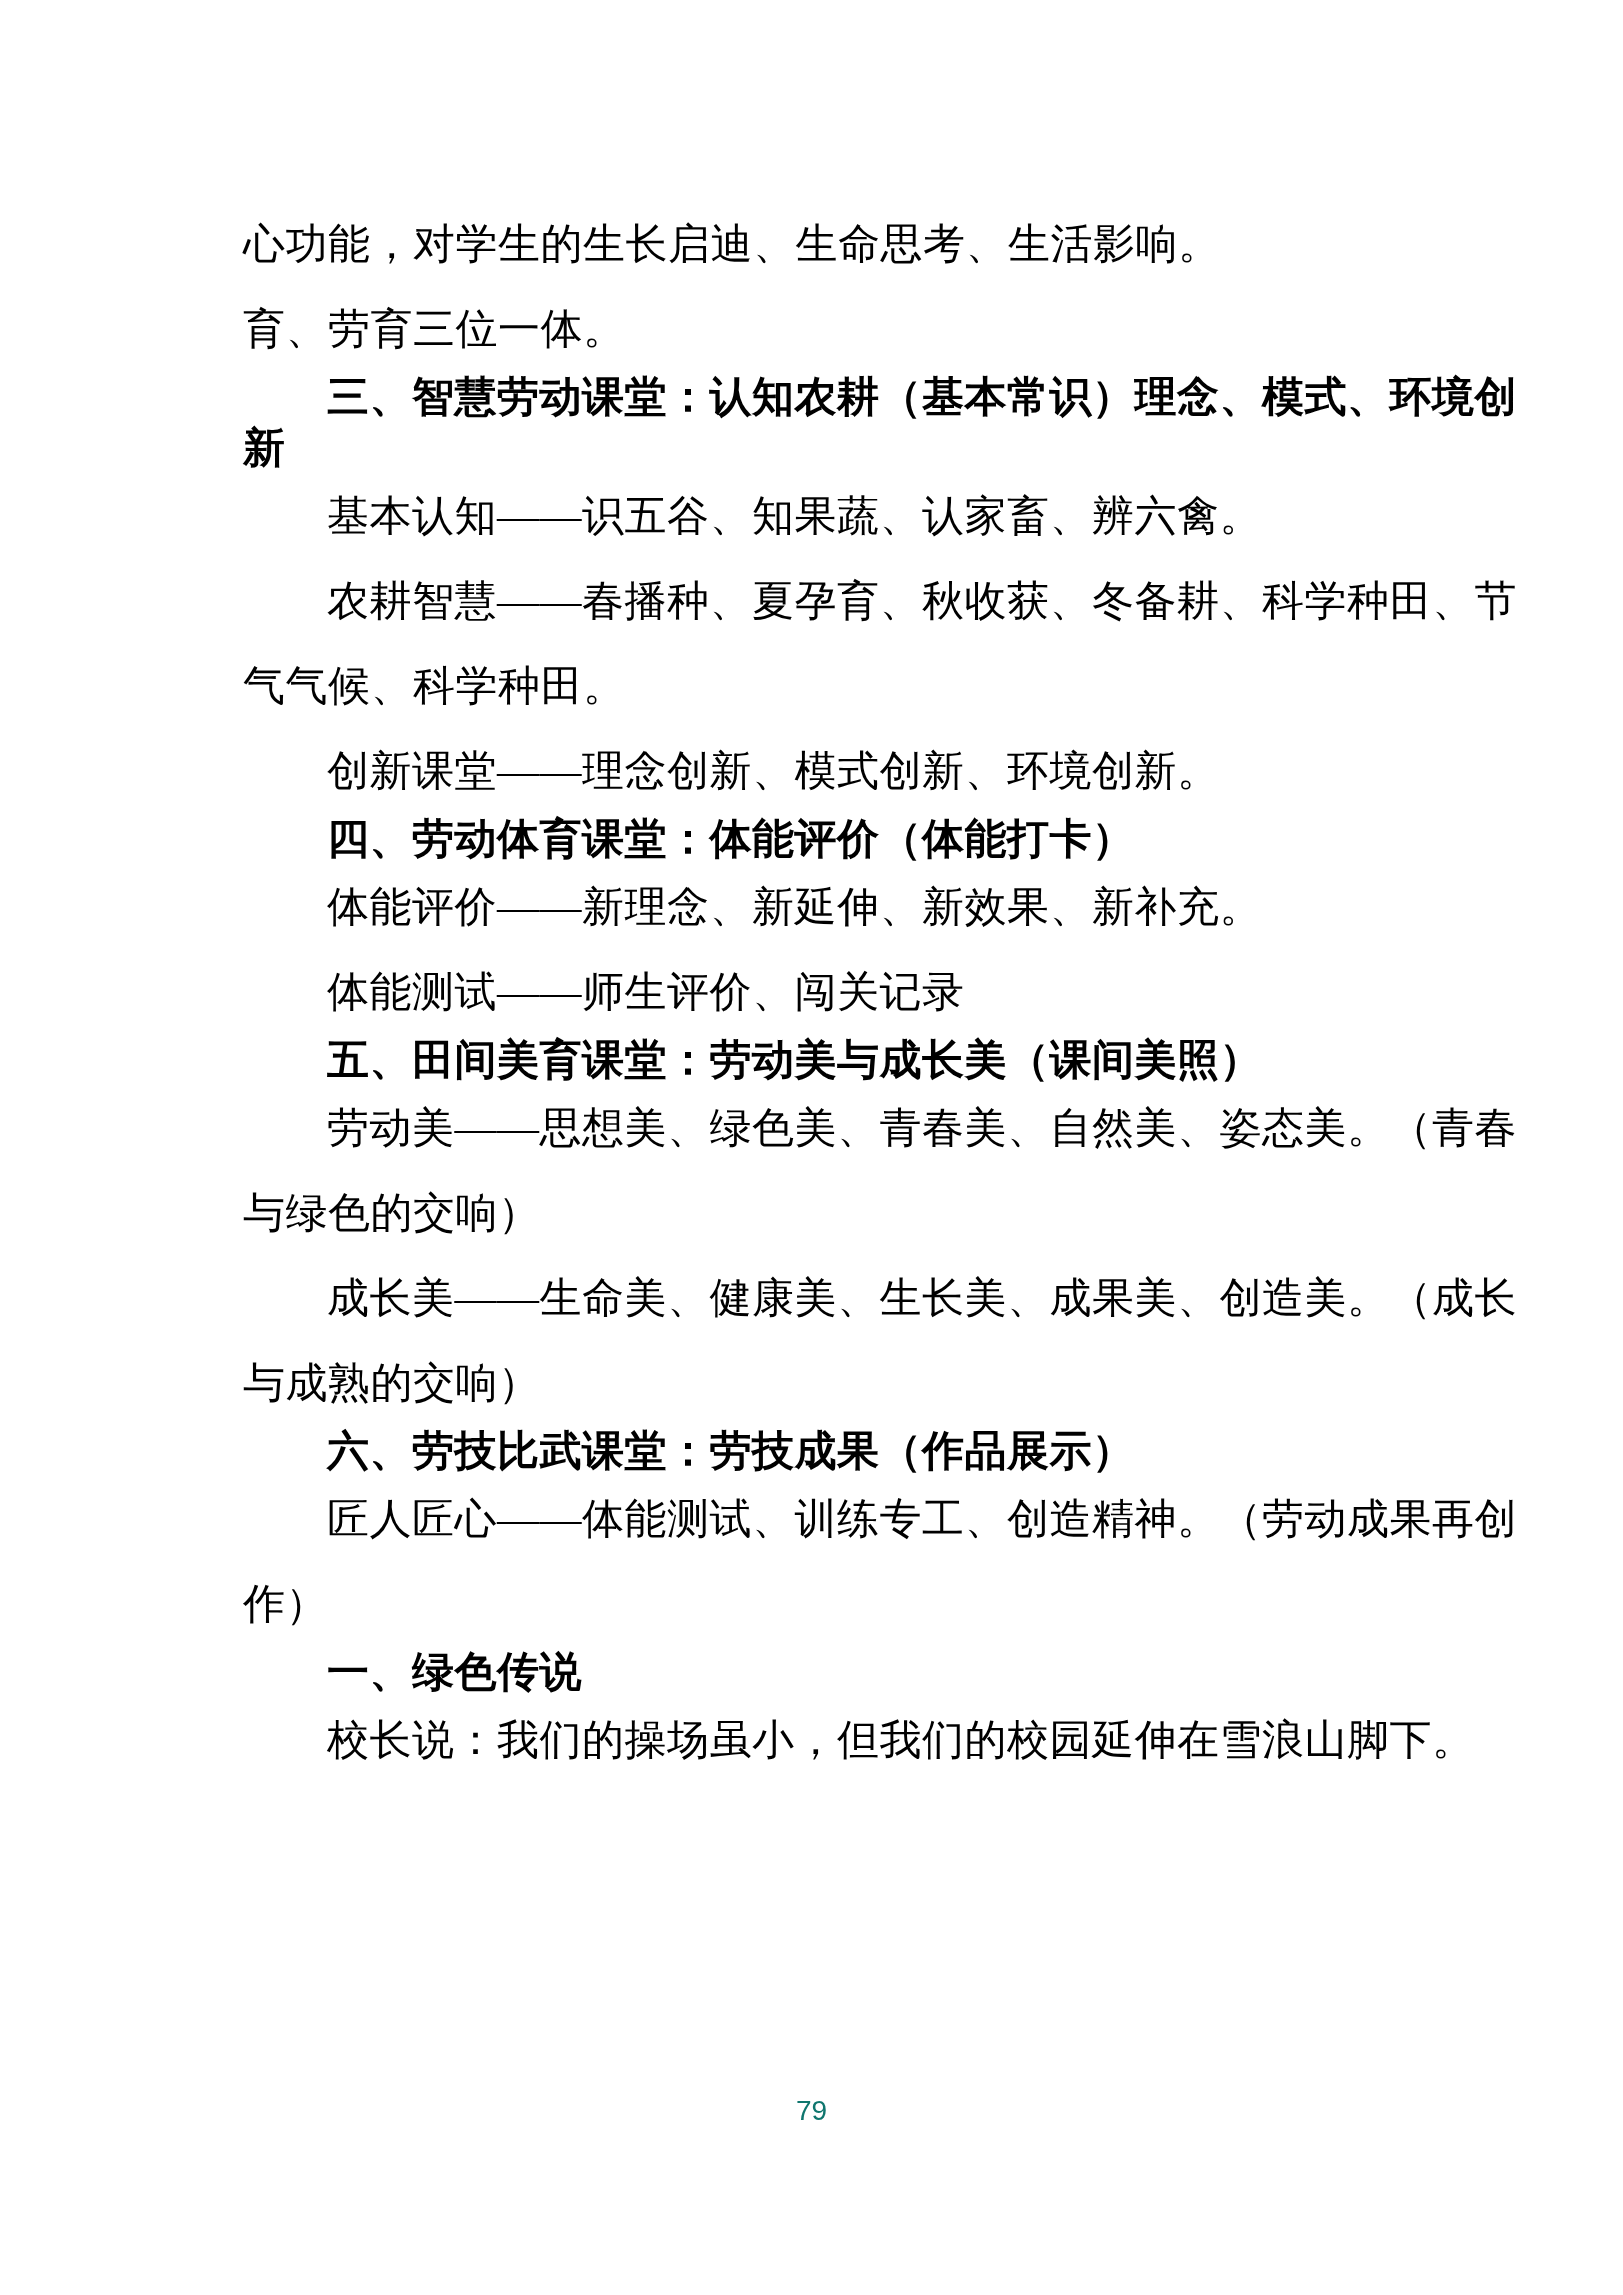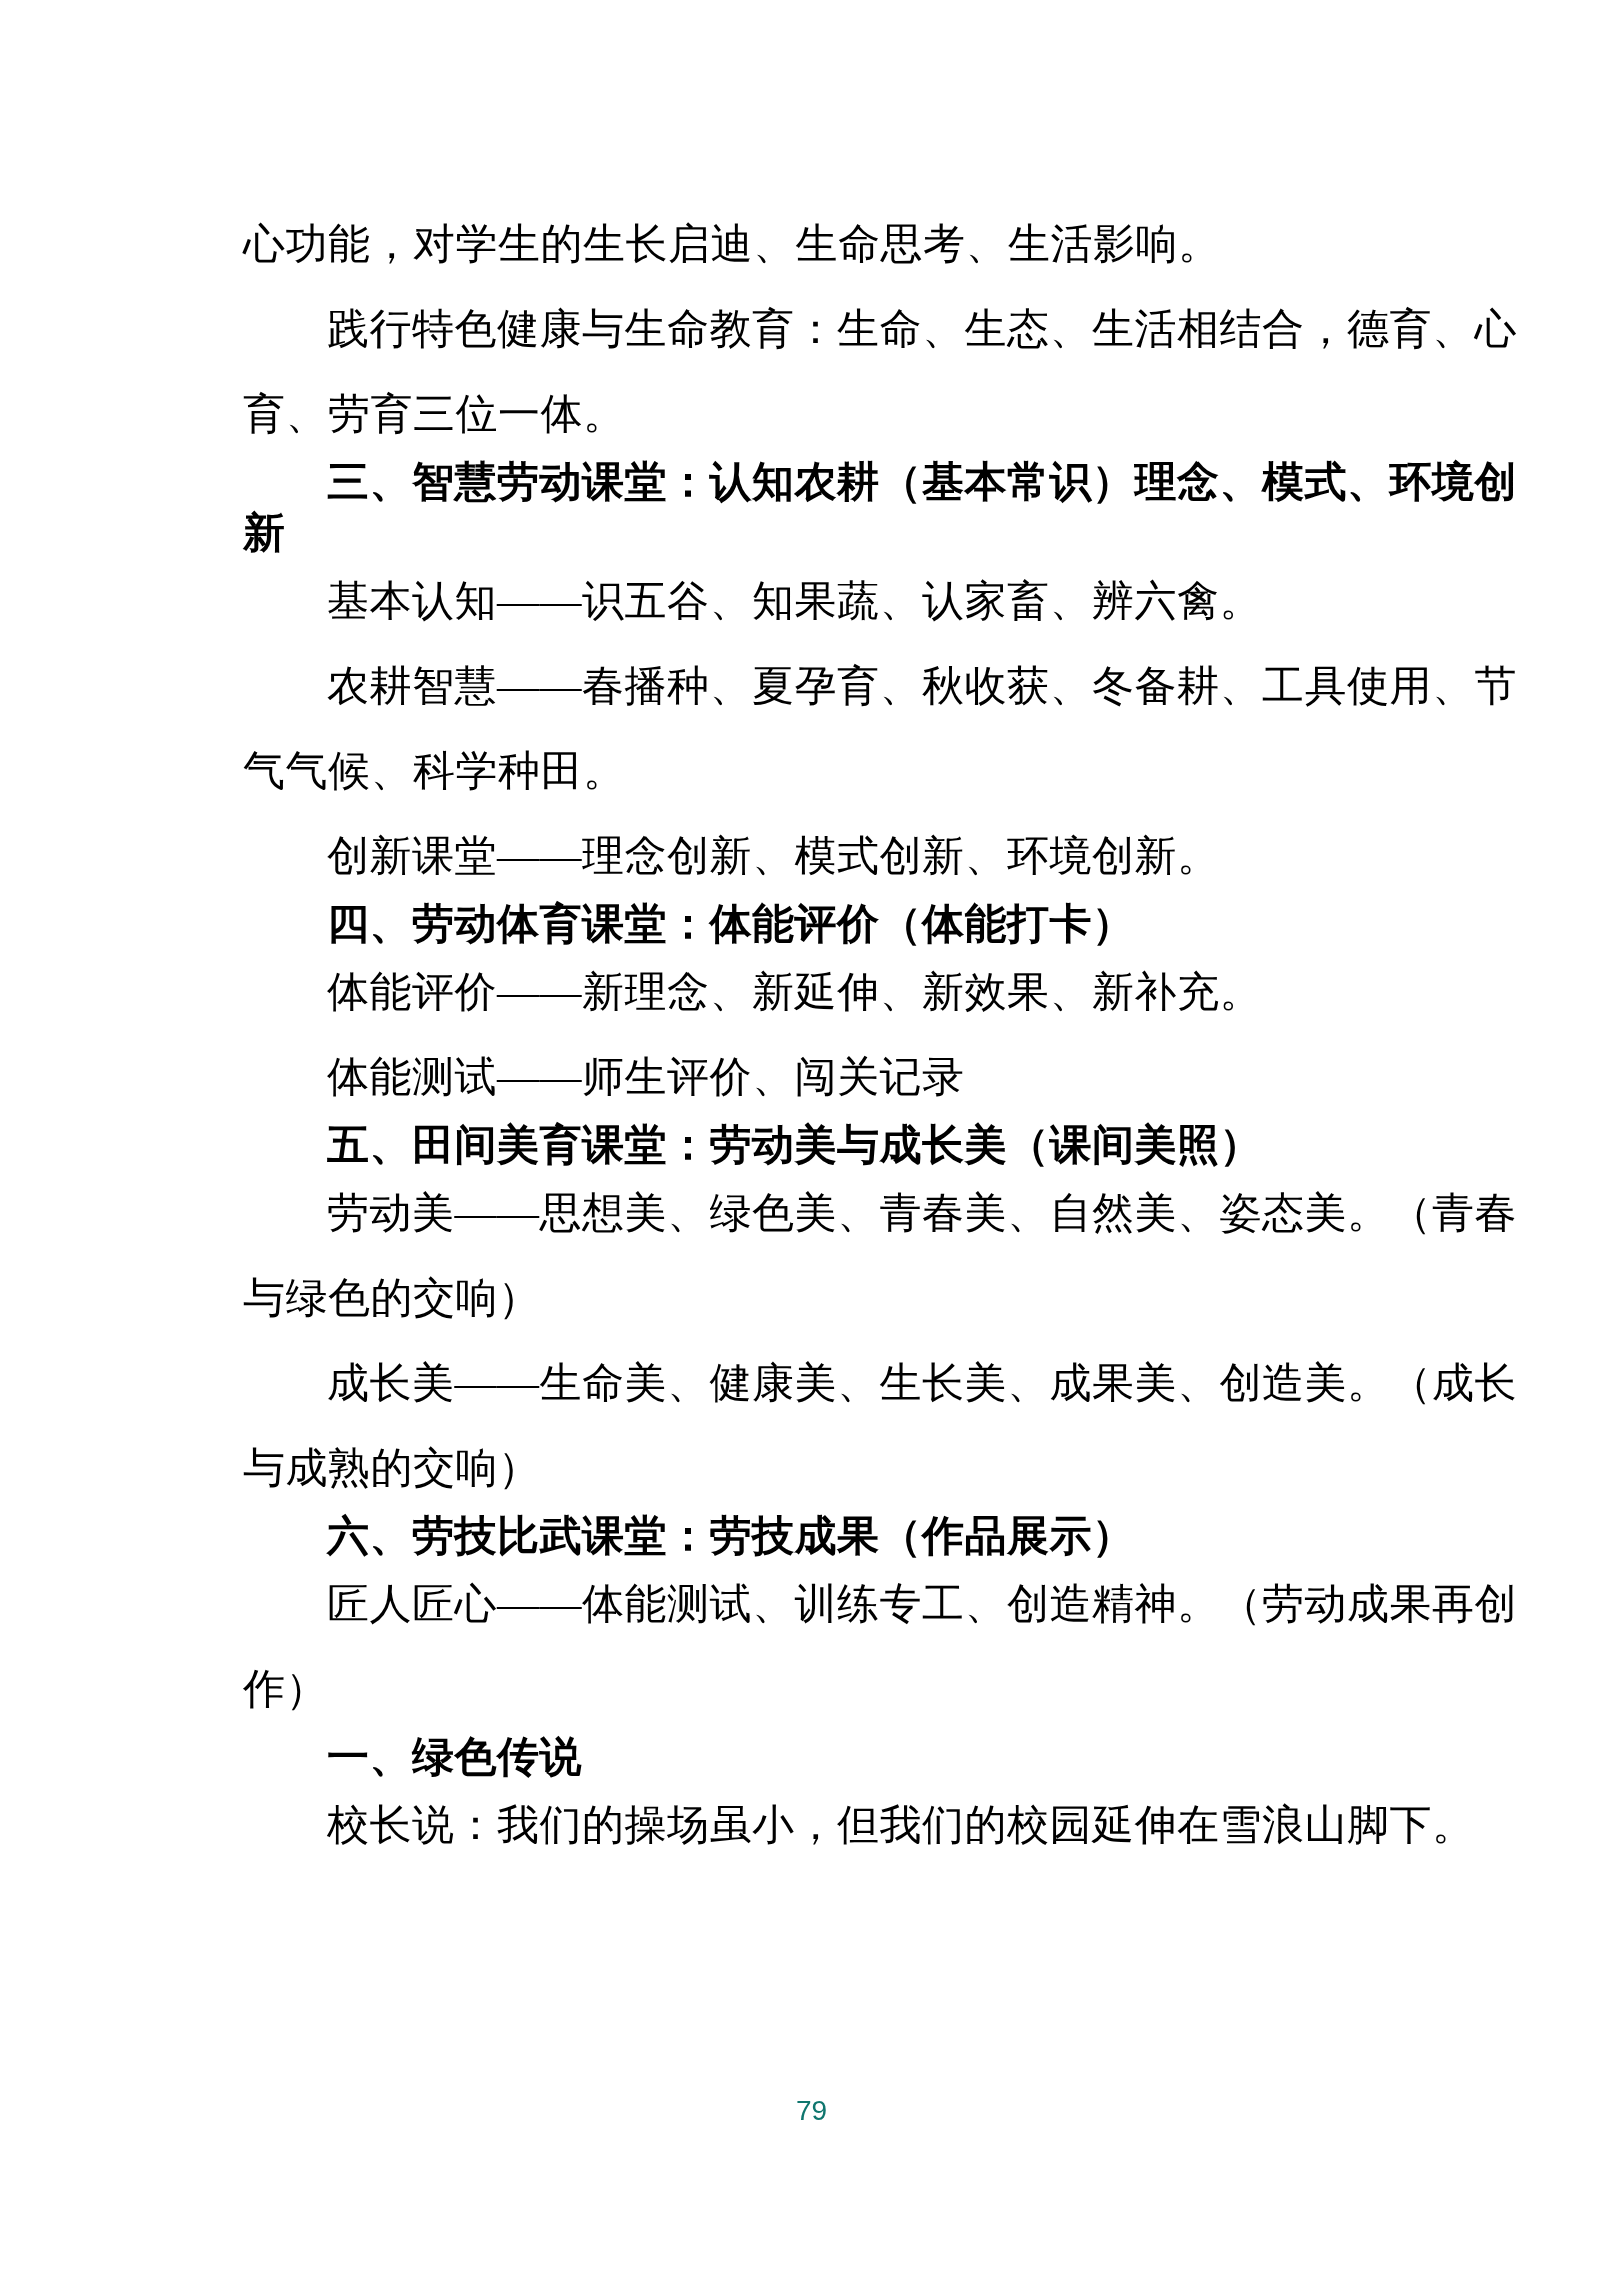--- a/index.html
+++ b/index.html
@@ -50,26 +50,25 @@
     line-height: 32px;
     color: #0f766e;
   }
 </style>
 </head>
 <body>
 
 <div class="page">
   <div class="content">
       <div class="line">心功能，对学生的生长启迪、生命思考、生活影响。</div>
-      <div class="line indent">践行特色健康与生命教育：生命、生态、生活相结合，德育、心</div>
       <div class="line">育、劳育三位一体。</div>
       <div class="line bold indent">三、智慧劳动课堂：认知农耕（基本常识）理念、模式、环境创</div>
       <div class="line bold">新</div>
       <div class="line indent">基本认知——识五谷、知果蔬、认家畜、辨六禽。</div>
-      <div class="line indent">农耕智慧——春播种、夏孕育、秋收获、冬备耕、工具使用、节</div>
+      <div class="line indent">农耕智慧——春播种、夏孕育、秋收获、冬备耕、科学种田、节</div>
       <div class="line">气气候、科学种田。</div>
       <div class="line indent">创新课堂——理念创新、模式创新、环境创新。</div>
       <div class="line bold indent">四、劳动体育课堂：体能评价（体能打卡）</div>
       <div class="line indent">体能评价——新理念、新延伸、新效果、新补充。</div>
       <div class="line indent">体能测试——师生评价、闯关记录</div>
       <div class="line bold indent">五、田间美育课堂：劳动美与成长美（课间美照）</div>
       <div class="line indent">劳动美——思想美、绿色美、青春美、自然美、姿态美。（青春</div>
       <div class="line">与绿色的交响）</div>
       <div class="line indent">成长美——生命美、健康美、生长美、成果美、创造美。（成长</div>
       <div class="line">与成熟的交响）</div>

